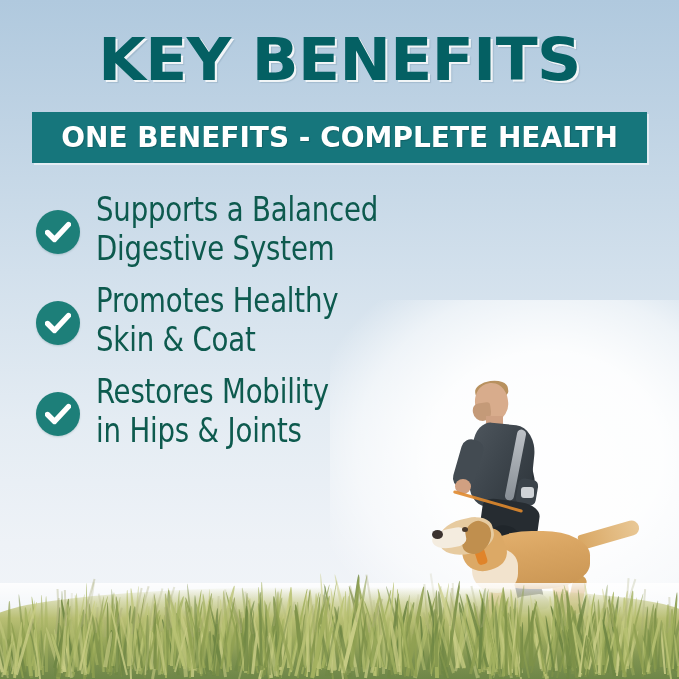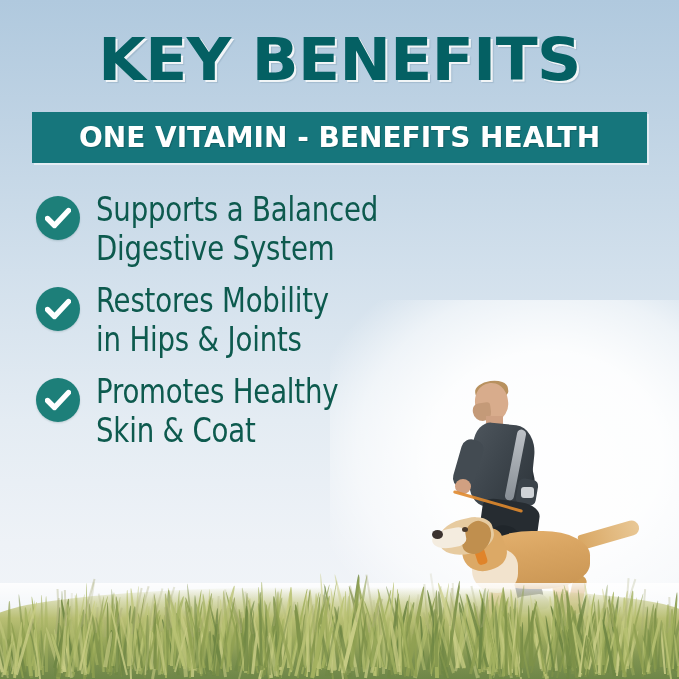--- a/index.html
+++ b/index.html
@@ -90,21 +90,21 @@
   }
   .banner-text{
     font-family:"DejaVu Sans","Liberation Sans",sans-serif;
     font-weight:bold;font-size:28px;letter-spacing:0px;color:#ffffff;
     transform:scaleX(1.0);white-space:nowrap;
     text-shadow:1px 1px 1px rgba(0,0,0,.18);
   }
 
   
   .benefits{position:absolute;left:36px;top:190px;width:470px;}
-  .benefit{position:relative;display:flex;align-items:flex-start;margin-bottom:13px;}
+  .benefit{position:relative;display:flex;align-items:center;margin-bottom:13px;}
   .check{
     flex:0 0 auto;width:44px;height:44px;border-radius:50%;
     background:#1d7f79;position:relative;margin-top:6px;
     box-shadow:0 1px 2px rgba(0,60,60,.18);
   }
   .check svg{position:absolute;left:9px;top:11px;}
   .btext{
     margin-left:16px;
     font-family:"DejaVu Sans Condensed","DejaVu Sans","Liberation Sans",sans-serif;
     font-size:33px;line-height:39px;font-weight:500;
@@ -795,46 +795,46 @@
         <div class="seedhead" style="left: 166.622px; bottom: 48.5232px; height: 23.3038px; opacity: 0.5; transform: rotate(-7.6deg);"></div>
         <div class="seedhead" style="left: 239.613px; bottom: 49.4482px; height: 31.56px; opacity: 0.62; transform: rotate(-13.6deg);"></div>
         <div class="seedhead" style="left: 355.69px; bottom: 57.1542px; height: 36.6049px; opacity: 0.54; transform: rotate(-11deg);"></div>
         <div class="seedhead" style="left: 216.42px; bottom: 55.4469px; height: 27.9717px; opacity: 0.4; transform: rotate(3.4deg);"></div>
       </div>
   </div>
 
   <div class="title">KEY BENEFITS</div>
 
   <div class="banner">
-    <span class="banner-text">ONE VITAMIN - BENEFITS HEALTH</span>
+    <span class="banner-text">ONE BENEFITS - COMPLETE HEALTH</span>
   </div>
 
   <div class="benefits" id="benefits">
     <div class="benefit">
       <span class="check">
         <svg width="26" height="22" viewBox="0 0 26 22">
             <path d="M2.5 11.5 L9.5 18.5 L23.5 3.5" stroke="#ffffff" stroke-width="5.4" stroke-linecap="round" stroke-linejoin="round" fill="none"></path>
           </svg>
       </span>
       <span class="btext">Supports a Balanced
 Digestive System</span>
     </div>
     <div class="benefit">
       <span class="check">
         <svg width="26" height="22" viewBox="0 0 26 22">
             <path d="M2.5 11.5 L9.5 18.5 L23.5 3.5" stroke="#ffffff" stroke-width="5.4" stroke-linecap="round" stroke-linejoin="round" fill="none"></path>
           </svg>
       </span>
-      <span class="btext">Restores Mobility
-in Hips &amp; Joints</span>
+      <span class="btext">Promotes Healthy
+Skin &amp; Coat</span>
     </div>
     <div class="benefit">
       <span class="check">
         <svg width="26" height="22" viewBox="0 0 26 22">
             <path d="M2.5 11.5 L9.5 18.5 L23.5 3.5" stroke="#ffffff" stroke-width="5.4" stroke-linecap="round" stroke-linejoin="round" fill="none"></path>
           </svg>
       </span>
-      <span class="btext">Promotes Healthy
-Skin &amp; Coat</span>
+      <span class="btext">Restores Mobility
+in Hips &amp; Joints</span>
     </div>
   </div>
 
 </div>
 
 </body></html>

